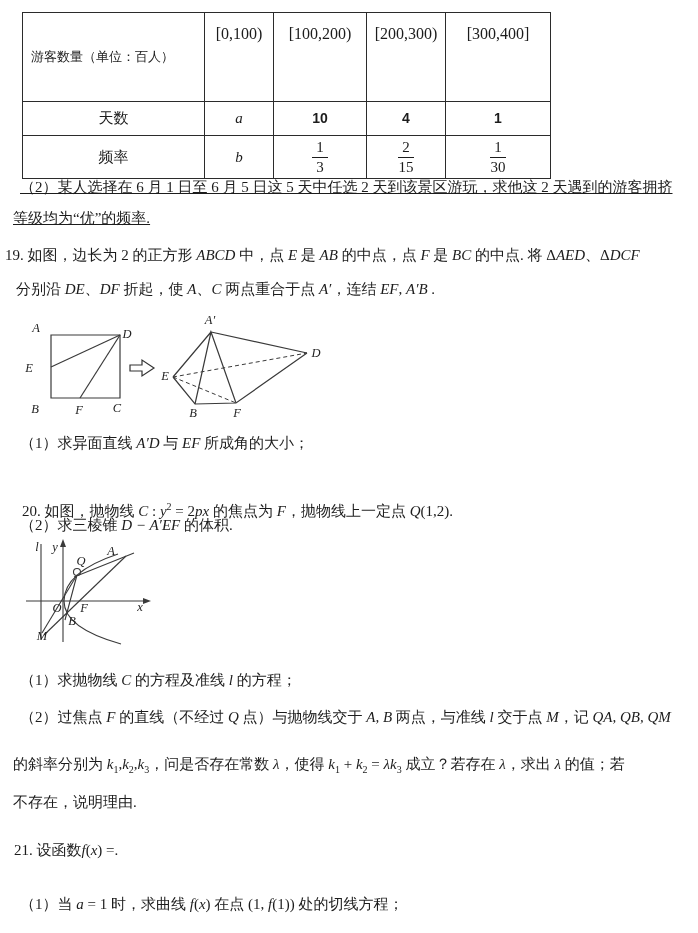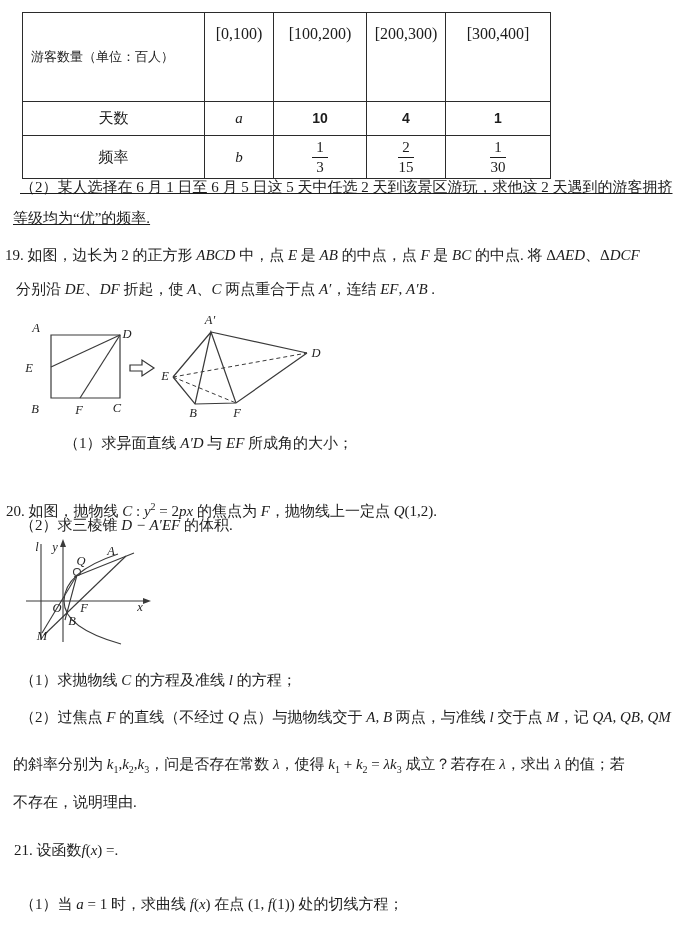--- a/index.html
+++ b/index.html
@@ -85,24 +85,24 @@
     </g>
     <g text-anchor="middle">
       <text x="192" y="18">A′</text>
       <text x="147" y="74">E</text>
       <text x="175" y="111">B</text>
       <text x="219" y="111">F</text>
       <text x="298" y="51">D</text>
     </g>
   </svg>
 
-  <div class="line" style="left:20px; top:434px;margin-left:44px;"><span>（1）求异面直线 </span><span class="mi">A′D</span><span> 与 </span><span class="mi">EF</span><span> 所成角的大小；</span></div>
+  <div class="line" style="left:20px; top:434px;"><span>（1）求异面直线 </span><span class="mi">A′D</span><span> 与 </span><span class="mi">EF</span><span> 所成角的大小；</span></div>
   <div class="line" style="left:20px; top:468px;margin-top:48px;"><span>（2）求三棱锥 </span><span class="mi">D − A′EF</span><span> 的体积.</span></div>
 
-  <div class="line" style="left:6px; top:502px;"><span>20.  如图，抛物线 </span><span class="mi">C</span><span> : </span><span class="mi">y</span><sup>2</sup><span> = 2</span><span class="mi">px</span><span> 的焦点为 </span><span class="mi">F</span><span>，抛物线上一定点 </span><span class="mi">Q</span><span>(1,2).</span></div>
+  <div class="line" style="left:22px; top:502px;"><span>20.  如图，抛物线 </span><span class="mi">C</span><span> : </span><span class="mi">y</span><sup>2</sup><span> = 2</span><span class="mi">px</span><span> 的焦点为 </span><span class="mi">F</span><span>，抛物线上一定点 </span><span class="mi">Q</span><span>(1,2).</span></div>
 
   <svg style="position:absolute; left:18px; top:536px;" width="150" height="115" viewBox="0 0 150 115">
     <g fill="none" stroke="#3a3a3a" stroke-width="1.1">
       <line x1="23" y1="8" x2="23" y2="104"></line>
       <line x1="45" y1="6" x2="45" y2="106"></line>
       <line x1="8" y1="65" x2="130" y2="65"></line>
       <path d="M 100,18 Q 46,36 46,65 Q 46,92 103,108"></path>
       <line x1="26" y1="99" x2="108" y2="20"></line>
       <line x1="56" y1="41" x2="116" y2="17"></line>
       <line x1="59" y1="39" x2="24" y2="97"></line>

